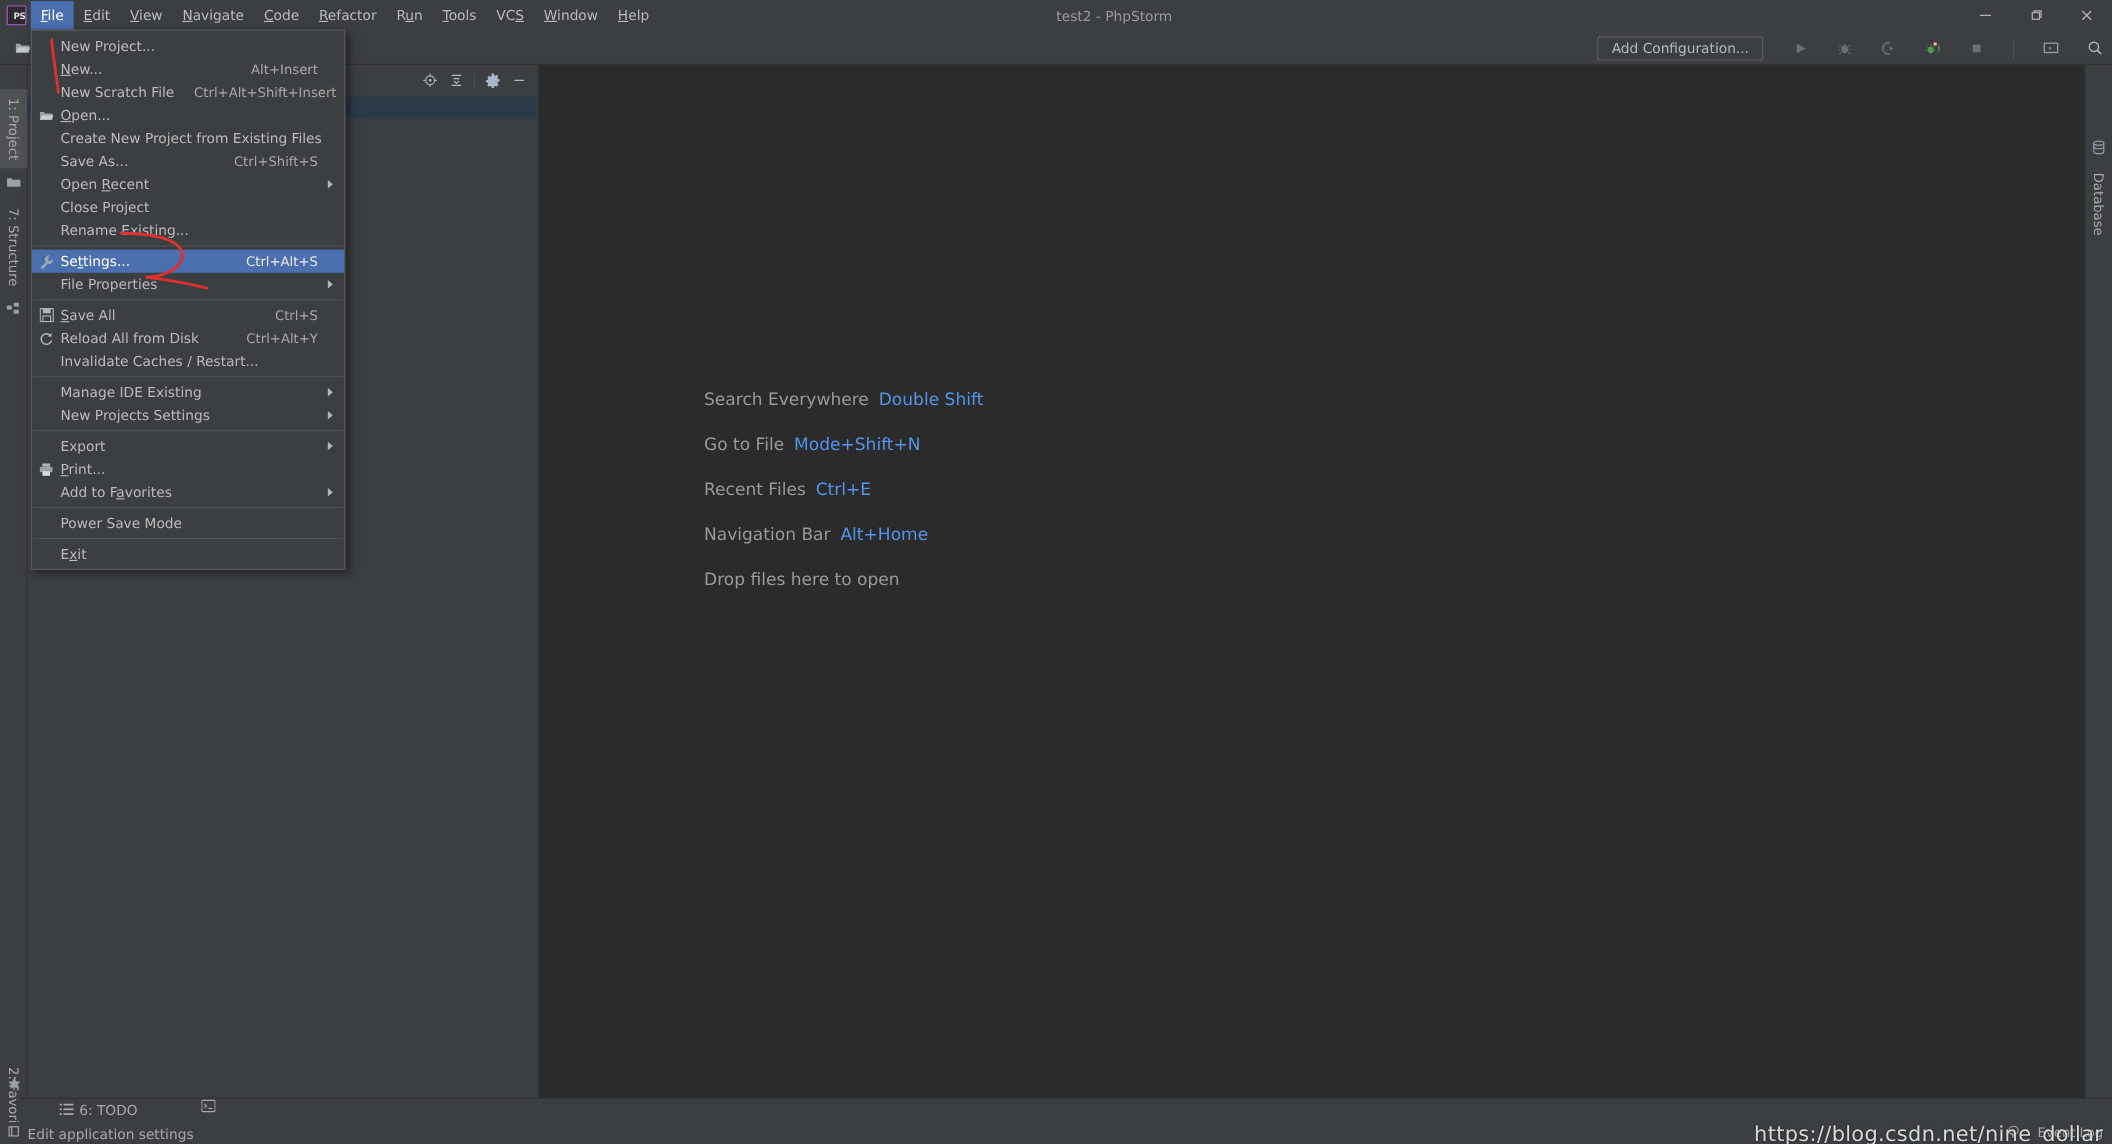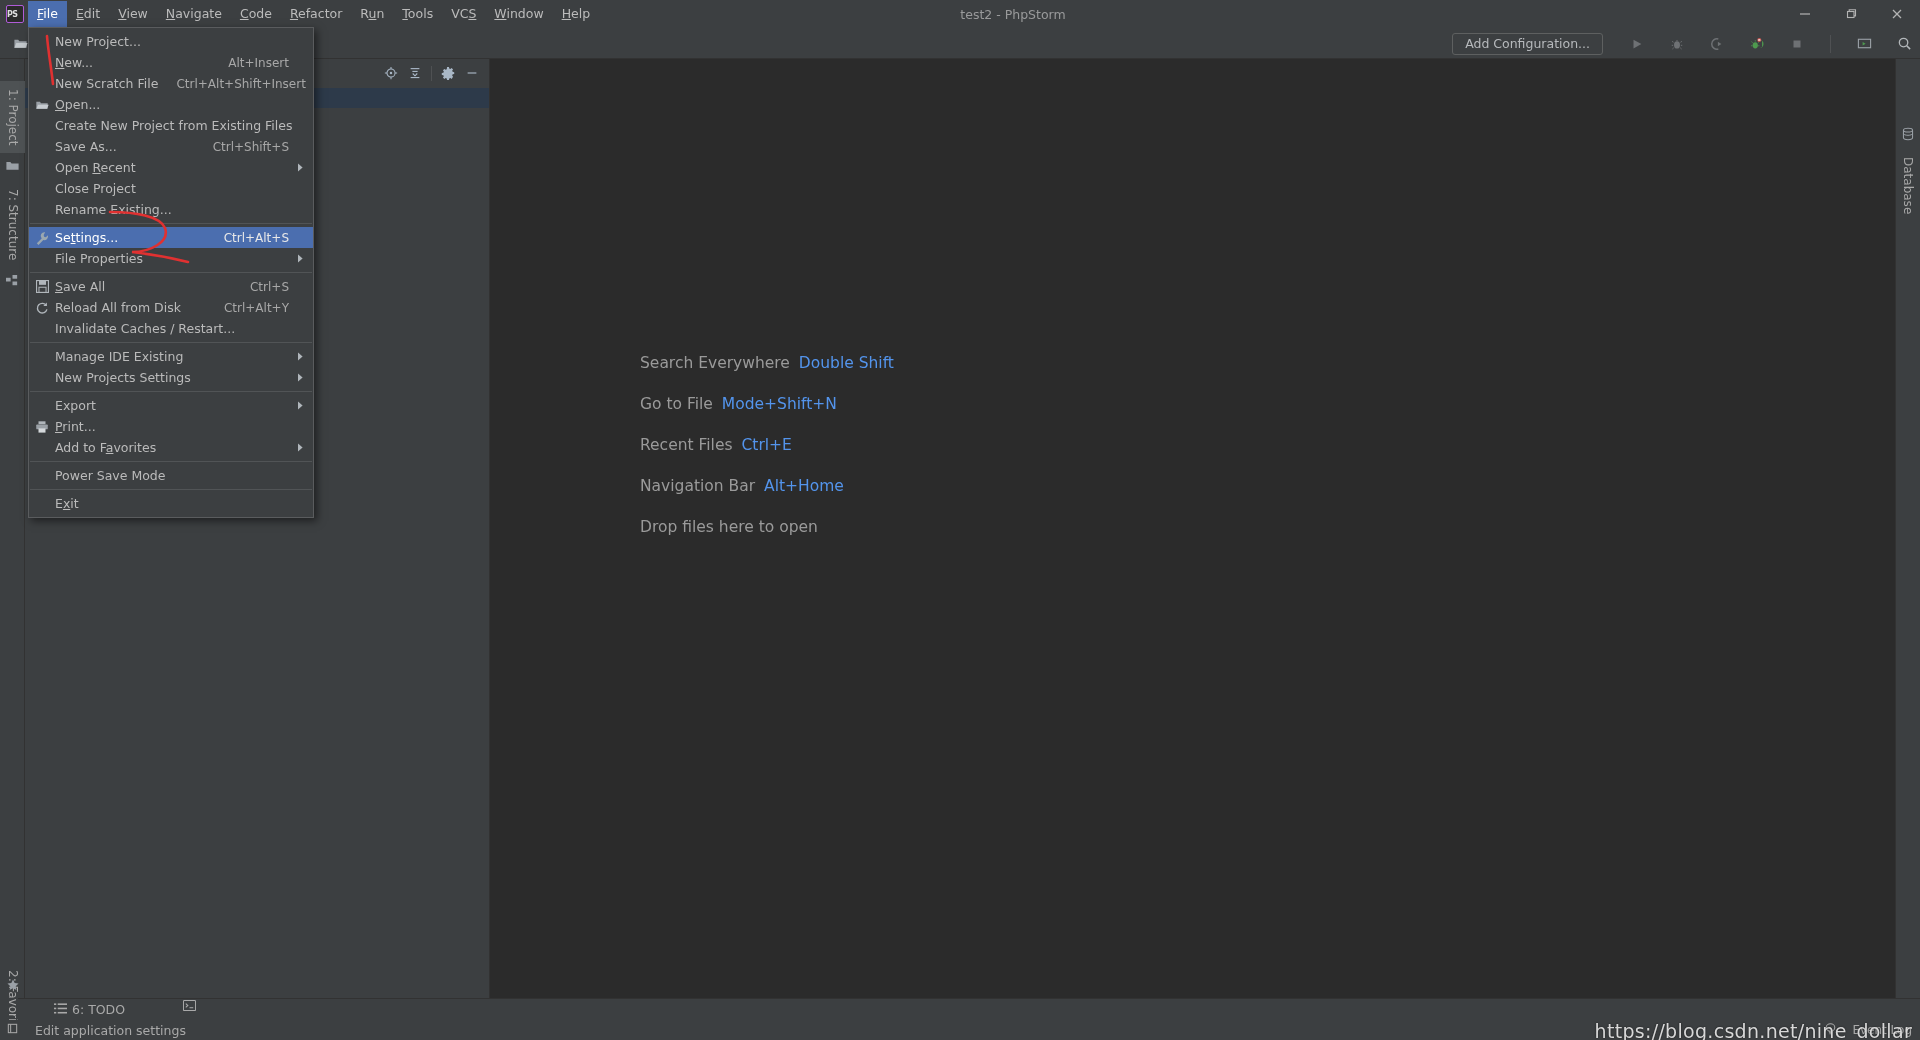--- a/index.html
+++ b/index.html
@@ -17,21 +17,21 @@
   
   .titlebar {
     position: absolute; left: 0; top: 0; width: 1920px; height: 28px;
     background: #3c3f41;
     display: flex; align-items: center;
   }
   .ps-logo {
     width: 18px; height: 18px; margin-left: 6px;
     border: 1.5px solid #b05cd8; border-radius: 2px;
     background: #2b2b2b;
-    display: flex; align-items: center; justify-content: flex-start;
+    display: flex; align-items: center; justify-content: flex-end;
     font-size: 8px; font-weight: bold; color: #dddddd; letter-spacing: -0.5px;
   }
   .menubar { display: flex; align-items: center; height: 28px; margin-left: 4px; }
   .menu-top {
     padding: 5px 9px 6px 9px; font-size: 12.5px; color: #bbbbbb;
     line-height: 16px; cursor: default; white-space: nowrap;
   }
   .menu-top.active { background: #4b6eaf; color: #ffffff; }
   .menu-top u { text-decoration: underline; }
   .win-title {
@@ -138,21 +138,21 @@
   }
   .bs-item {
     display: flex; align-items: center; gap: 5px;
     font-size: 12.5px; color: #a9a9a9; padding: 0 10px; height: 22px;
   }
   .statusbar {
     position: absolute; left: 0; bottom: 0; width: 1920px; height: 20px;
     background: #3c3f41;
     display: flex; align-items: center;
   }
-  .sb-left { display: flex; align-items: center; gap: 16px; padding-left: 6px; font-size: 12.5px; color: #a9a9a9; }
+  .sb-left { display: flex; align-items: center; gap: 6px; padding-left: 6px; font-size: 12.5px; color: #a9a9a9; }
   .sb-right {
     position: absolute; right: 8px; display: flex; align-items: center; gap: 15px;
     font-size: 12px; color: #a9a9a9;
   }
   .watermark {
     position: absolute; right: 8px; bottom: -2px;
     font-size: 19px; color: #d8d8d8; letter-spacing: 0.3px;
     font-family: "DejaVu Sans", "Liberation Sans", sans-serif;
     text-shadow: 0 0 2px rgba(0,0,0,.6);
     pointer-events: none;

